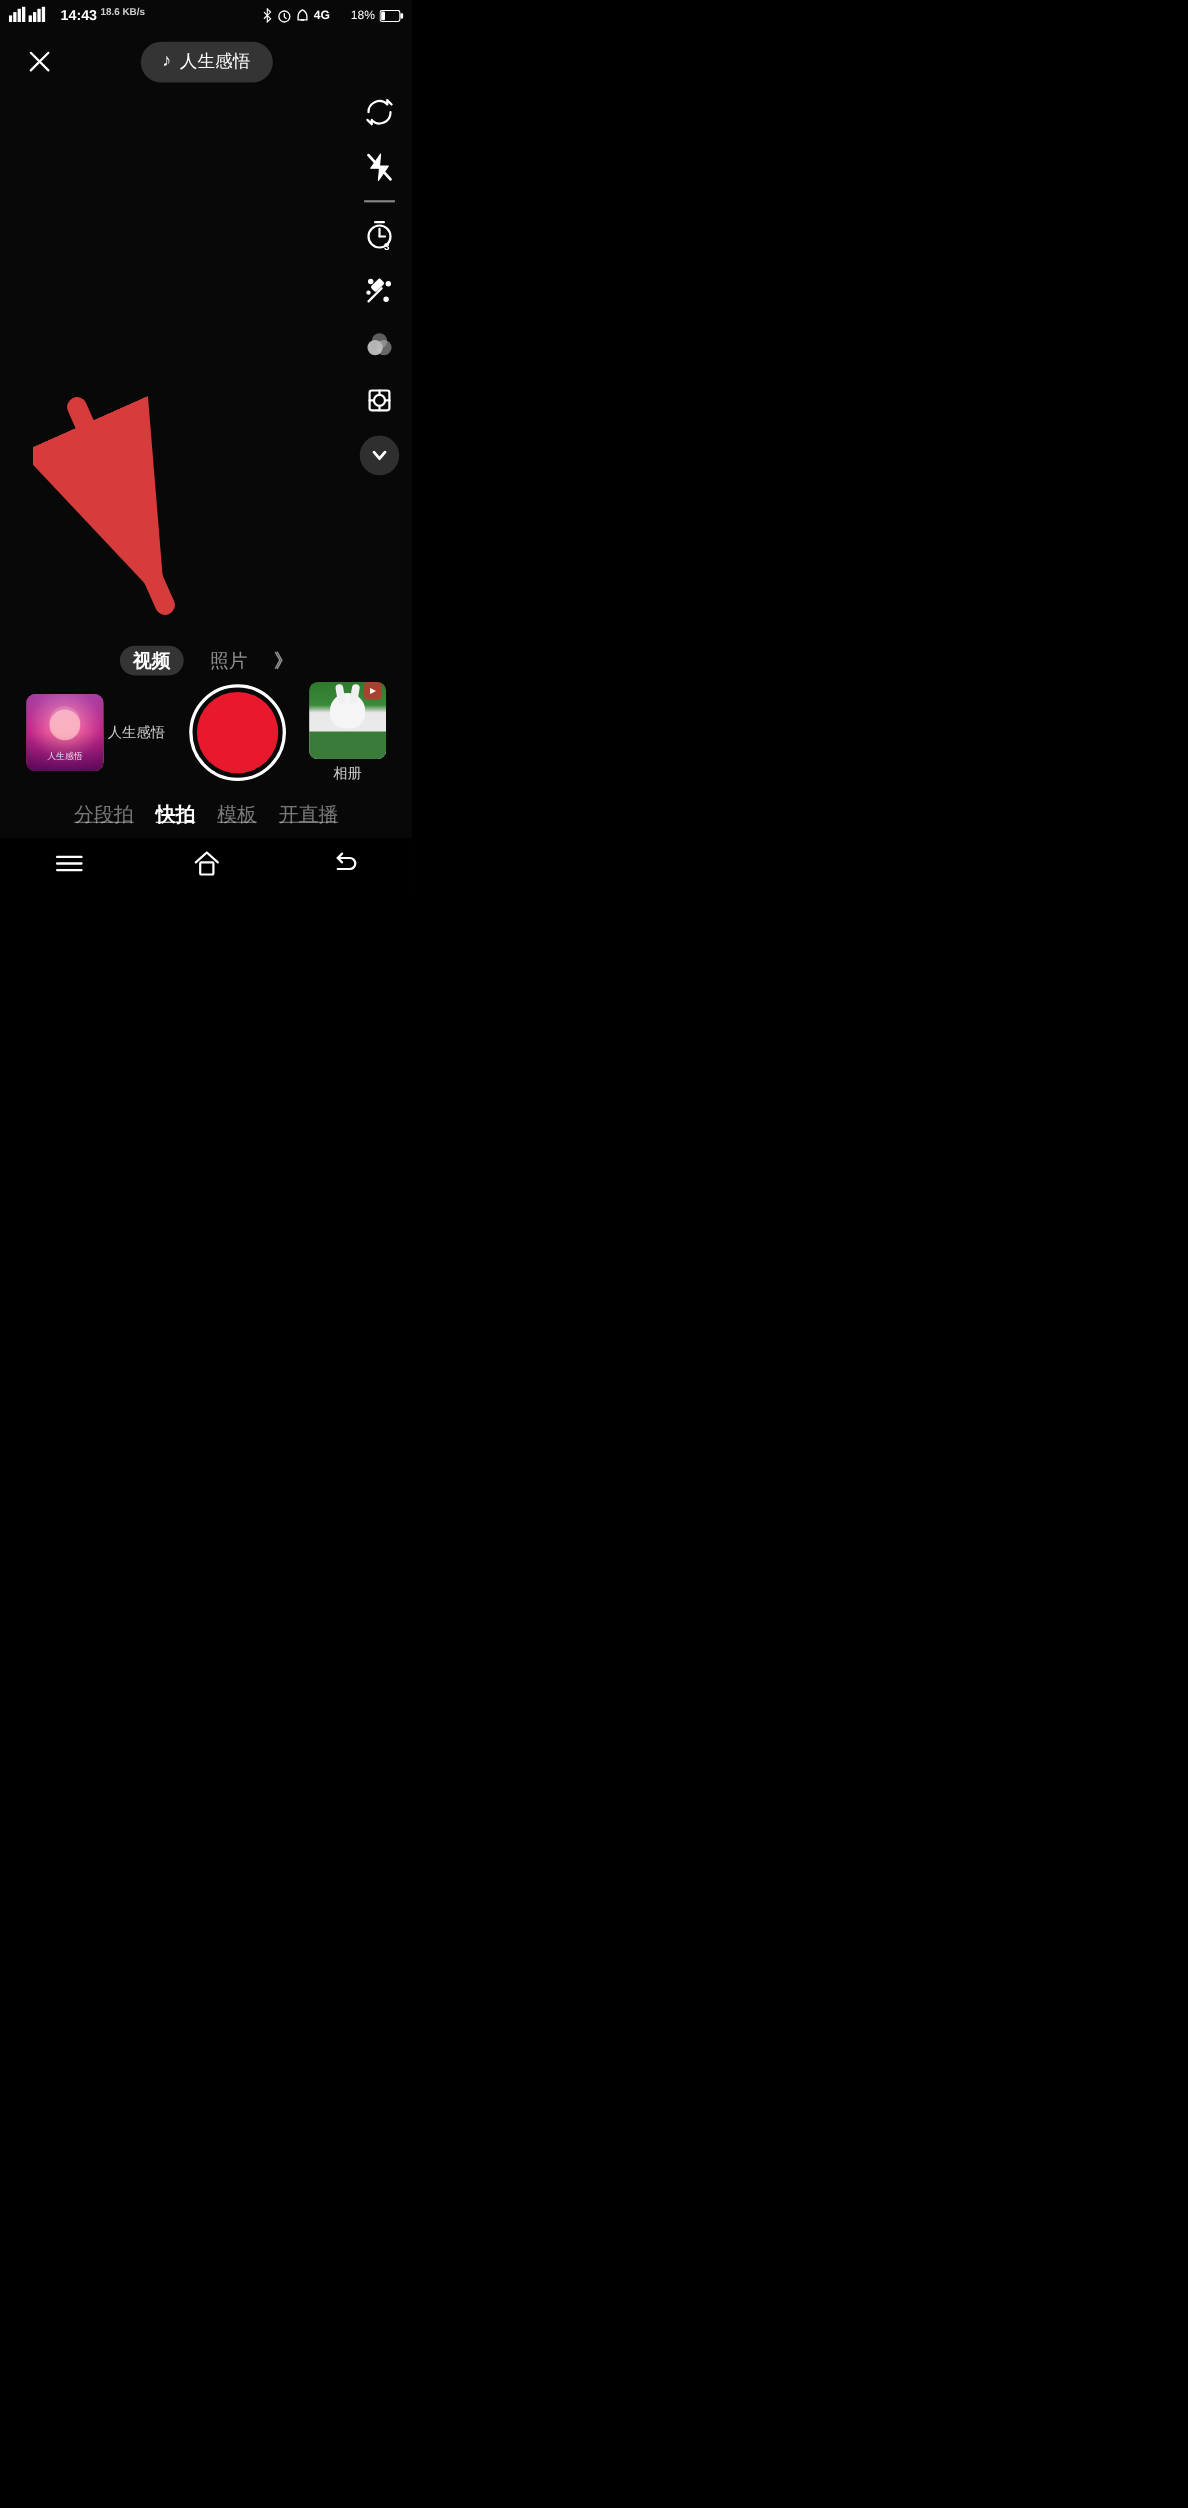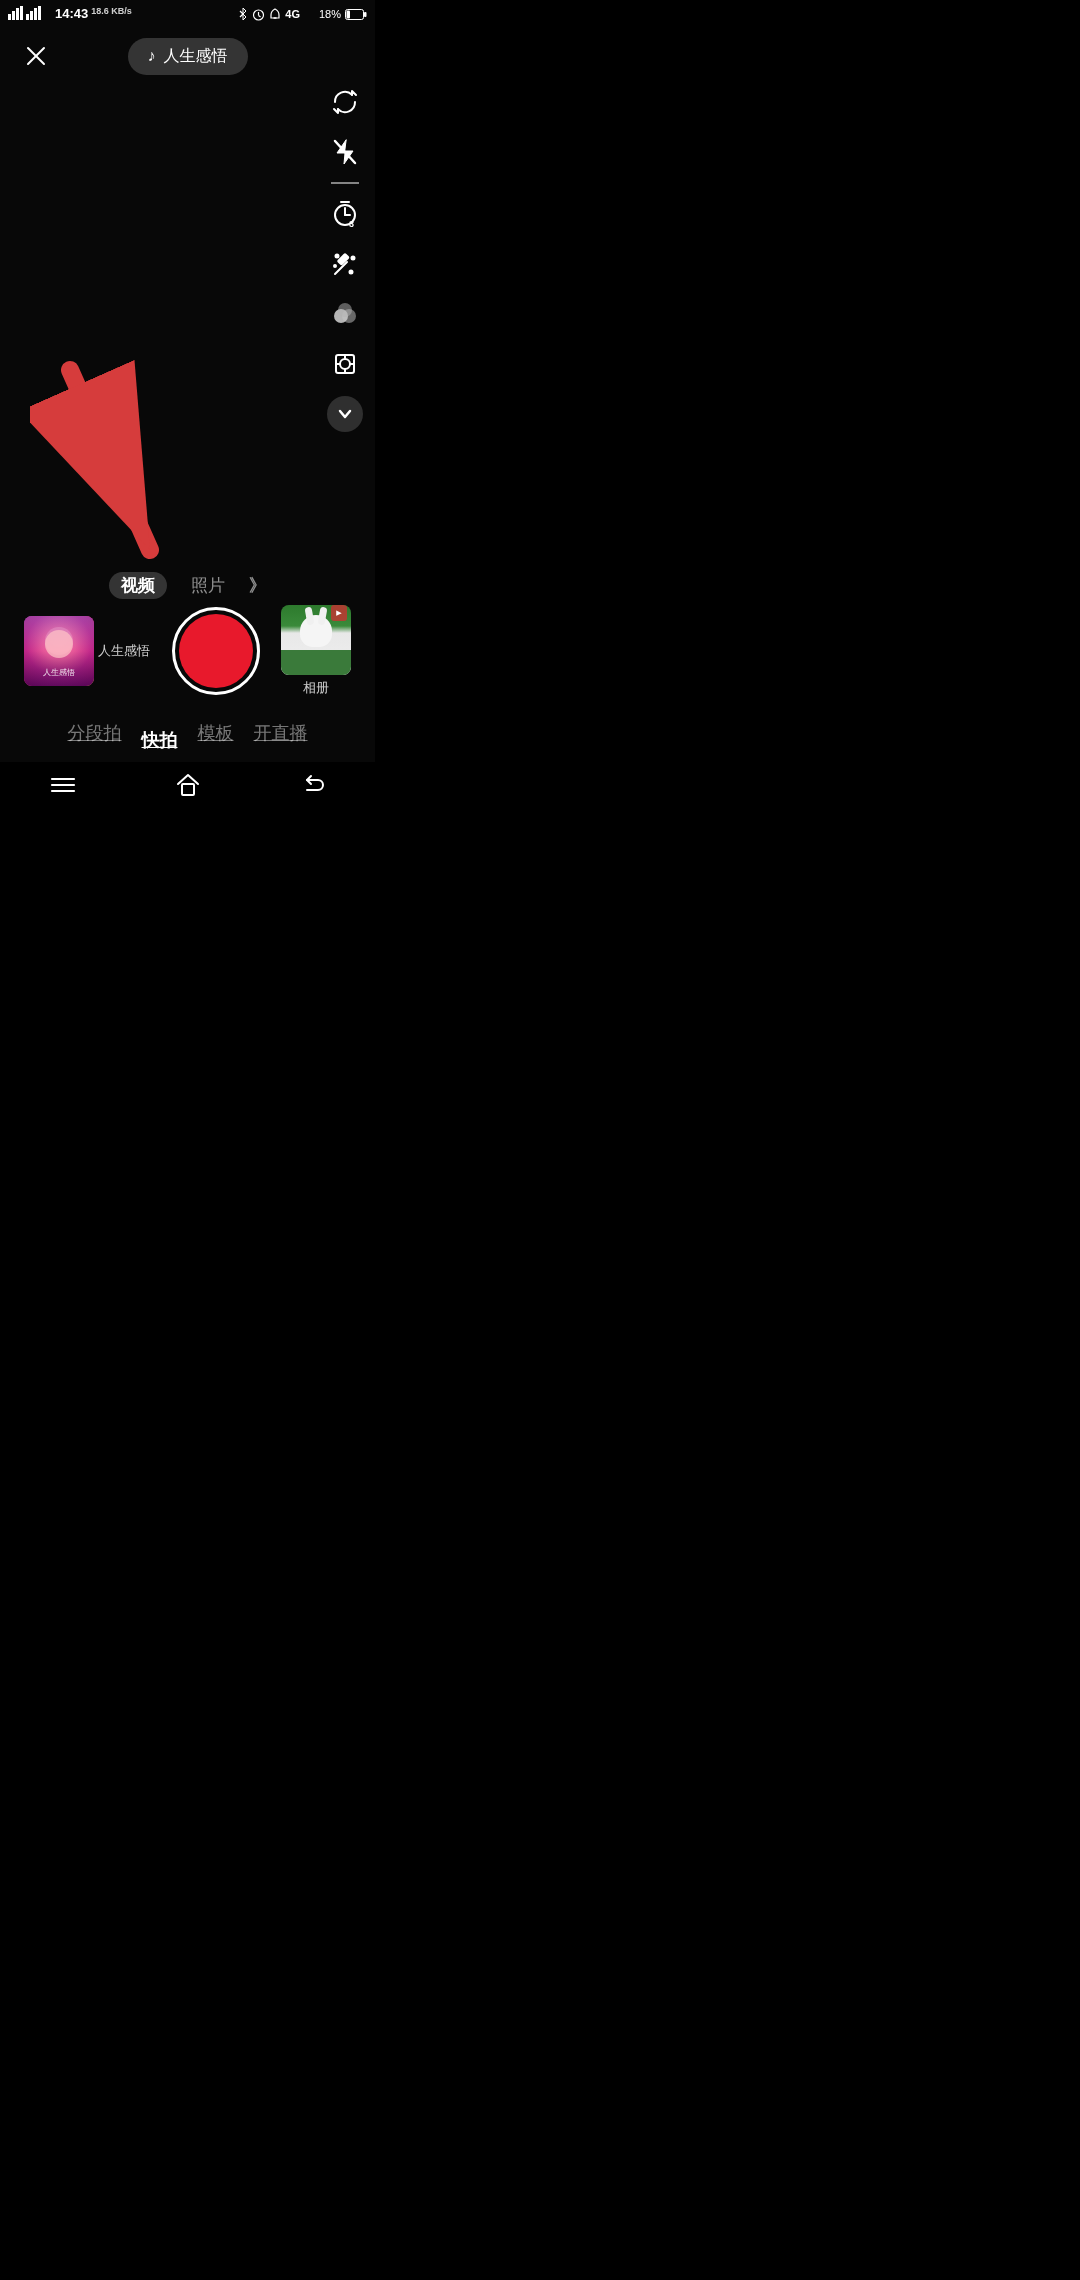--- a/index.html
+++ b/index.html
@@ -276,21 +276,20 @@
     }
     .sub-mode-tab {
       font-size: 18px;
       color: rgba(255,255,255,0.45);
       cursor: pointer;
       text-decoration: underline;
     }
     .sub-mode-tab.active {
       color: #fff;
       font-weight: 600;
-      margin-top: 15px;
     }
 
     
     .nav-bar {
       height: 50px;
       display: flex;
       align-items: center;
       justify-content: space-around;
       background: #000;
       padding-bottom: 4px;

